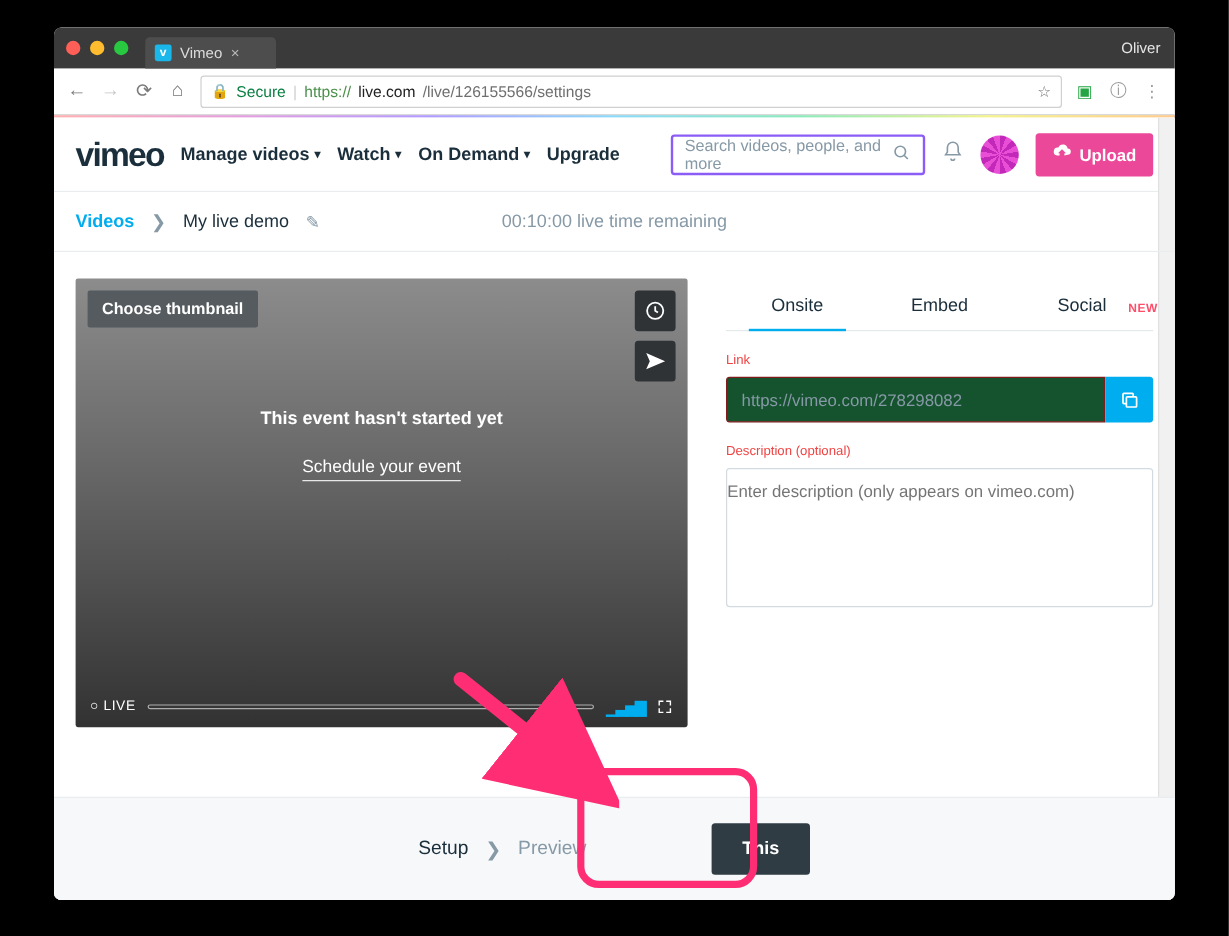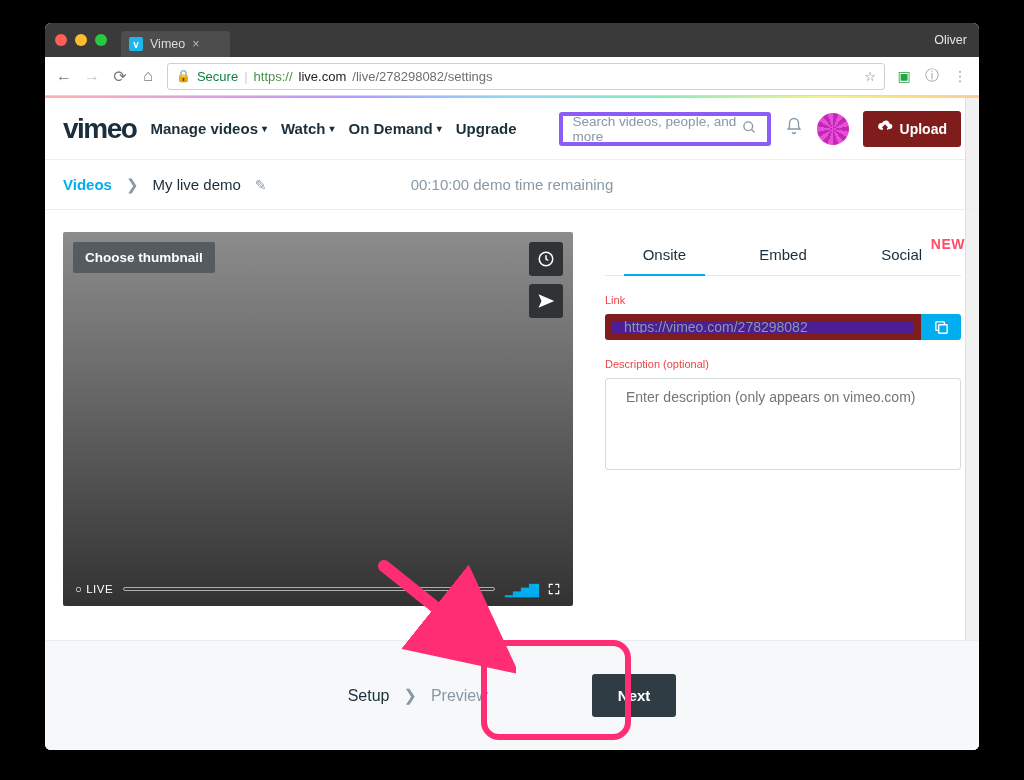--- a/index.html
+++ b/index.html
@@ -120,36 +120,36 @@
     font-size:15px;
     font-weight:700;
     color:#1a2e3b;
     display:flex; align-items:center; gap:4px;
   }
   .caret { font-size:10px; color:#1a2e3b; }
   .search {
     margin-left:auto;
     width:212px;
     height:34px;
-    border:4px solid #8b5cf6;
+    border:2px solid #8b5cf6;
     border-radius:3px;
     display:flex; align-items:center;
     padding:0 10px;
     color:#8699a6;
     font-size:13.5px;
   }
   .search .sico { margin-left:auto; color:#8699a6; }
   .bell { color:#8699a6; font-size:18px; }
   .avatar {
     width:32px; height:32px; border-radius:50%;
     background: repeating-conic-gradient(#c229b8 0 20deg,#e84fd6 20deg 40deg);
   }
   .upload-btn {
     height:36px;
-    background:#7f1d1d;
+    background:#ec4899;
     color:#fff;
     border-radius:3px;
     display:flex; align-items:center; gap:7px;
     padding:0 14px;
     font-weight:700;
     font-size:14px;
   }
   .cloud { font-size:15px; }
 
   .breadcrumb {
@@ -248,49 +248,49 @@
     color:#1a2e3b;
     position:relative;
   }
   .tab2.active { font-weight:400; }
   .tab2.active::after {
     content:"";
     position:absolute; left:16%; right:16%; bottom:-1px;
     height:2px; background:#00adef;
   }
   .new-badge {
-    position:absolute; top:0; right:-4px;
-    font-size:14px; font-weight:700;
+    position:absolute; top:16px; right:-4px;
+    font-size:10px; font-weight:700;
     color:#ff4d6a; letter-spacing:.5px;
   }
   .field-label { font-size:11px; margin:18px 0 8px; color:#ef4444; }
   .link-row { display:flex; }
   .link-input {
     flex:1;
-    height:26px;
-    border:7px solid #7f1d1d;
-    background:#4c1d95;
+    height:38px;
+    border:1px solid #7f1d1d;
+    background:#14532d;
     color:#8699a6;
     padding:0 12px;
     font-size:14px;
     border-radius:3px 0 0 3px;
   }
   .copy-btn {
     width:40px;
     background:#00adef;
     border-radius:0 3px 3px 0;
     display:flex; align-items:center; justify-content:center;
     color:#fff;
   }
   .desc-ta {
     width:100%;
-    height:92px;
+    height:116px;
     border:1px solid #d3dbe0;
     border-radius:3px;
-    padding:10px 20px;
+    padding:10px 0;
     font-size:14px;
     color:#8699a6;
     resize:none;
     font-family:inherit;
   }
   .chat-row {
     margin-top:18px;
     display:flex; align-items:center; gap:10px;
     color:#586d7b; font-size:14px;
   }
@@ -310,21 +310,21 @@
   }
   .info-i {
     width:14px;height:14px;border:1px solid #b6c1c8;border-radius:50%;
     font-size:9px; display:flex;align-items:center;justify-content:center;
     color:#8699a6;
   }
 
   
   .steps {
     position:absolute; left:0; right:0; bottom:0;
-    height:110px;
+    height:86px;
     background:#f6f8f9;
     border-top:1px solid #e9edef;
     display:flex; align-items:center; justify-content:center;
     gap:34px;
     font-size:16px;
   }
   .steps-left { display:flex; gap:14px; align-items:center; color:#8699a6; }
   .steps-left .s-setup { color:#1a2e3b; }
   .next-btn {
     background:#2f3c44;
@@ -383,21 +383,21 @@
     <span class="nav-ico">←</span>
     <span class="nav-ico disabled">→</span>
     <span class="nav-ico">⟳</span>
     <span class="nav-ico">⌂</span>
     <div class="omnibox">
       <span class="lock">🔒</span>
       <span class="secure">Secure</span>
       <span style="color:#cfcfcf">|</span>
       <span style="color:#4b8f4b">https://</span>
         <span style="color:#222">live.com</span>
-        <span class="url-rest">/live/278298082/settings</span>
+        <span class="url-rest">/live/126155566/settings</span>
       <span class="star">☆</span>
     </div>
     <span class="ext-ico" style="color:#26a544">▣</span>
     <span class="ext-ico">ⓘ</span>
     <span class="ext-ico">⋮</span>
   </div>
   <div class="color-strip"></div>
 
   <div class="page">
     <div class="scroll-track"></div>
@@ -442,40 +442,44 @@
         </span>
         <span>Upload</span>
       </span>
     </div>
 
     <div class="breadcrumb" style="position:relative">
       <span class="bc-videos">Videos</span>
       <span>❯</span>
       <span class="bc-title">My live demo</span>
       <span class="pen">✎</span>
-      <span class="status-center">00:10:00  demo time remaining</span>
+      <span class="status-center">00:10:00  live time remaining</span>
     </div>
 
     <div class="content">
 
       <div class="player">
         <div class="choose-th">Choose thumbnail</div>
         <div class="side-btns">
           <div class="side-btn">
             <svg width="18" height="18" viewBox="0 0 24 24" fill="none" stroke="#fff" stroke-width="2">
                 <circle cx="12" cy="12" r="9"></circle>
                 <path d="M12 7v5l3 2"></path>
               </svg>
           </div>
           <div class="side-btn">
             <svg width="18" height="18" viewBox="0 0 24 24" fill="#fff">
                 <path d="M2 21l21-9L2 3l4 9-4 9z"></path>
               </svg>
           </div>
         </div>
+        <div class="player-center">
+          <div class="pc-msg">This event hasn't started yet</div>
+          <div class="pc-sched">Schedule your event</div>
+        </div>
         <div class="player-bar">
           <span class="live-dot">LIVE</span>
           <div class="progress"></div>
           <span class="bars">▁▃▅▇</span>
           <span class="fs-ico">
             <svg width="14" height="14" viewBox="0 0 24 24" fill="#fff">
                 <path d="M3 3h7v2H5v5H3V3zm18 0v7h-2V5h-5V3h7zM3 21v-7h2v5h5v2H3zm18 0h-7v-2h5v-5h2v7z"></path>
               </svg>
           </span>
         </div>
@@ -507,21 +511,21 @@
 
       </div>
     </div>
 
     <div class="steps">
       <div class="steps-left">
         <span class="s-setup">Setup</span>
         <span>❯</span>
         <span>Preview</span>
       </div>
-      <div class="next-btn">Next</div>
+      <div class="next-btn">This</div>
     </div>
 
   </div>
 </div>
 
 <svg class="annot-arrow" viewBox="0 0 140 120">
   <defs>
     <marker id="ah" viewBox="0 0 10 10" refX="7" refY="5" markerWidth="9" markerHeight="9" orient="auto">
       <path d="M0 0L10 5L0 10z" fill="#ff2e74"></path>
     </marker>

